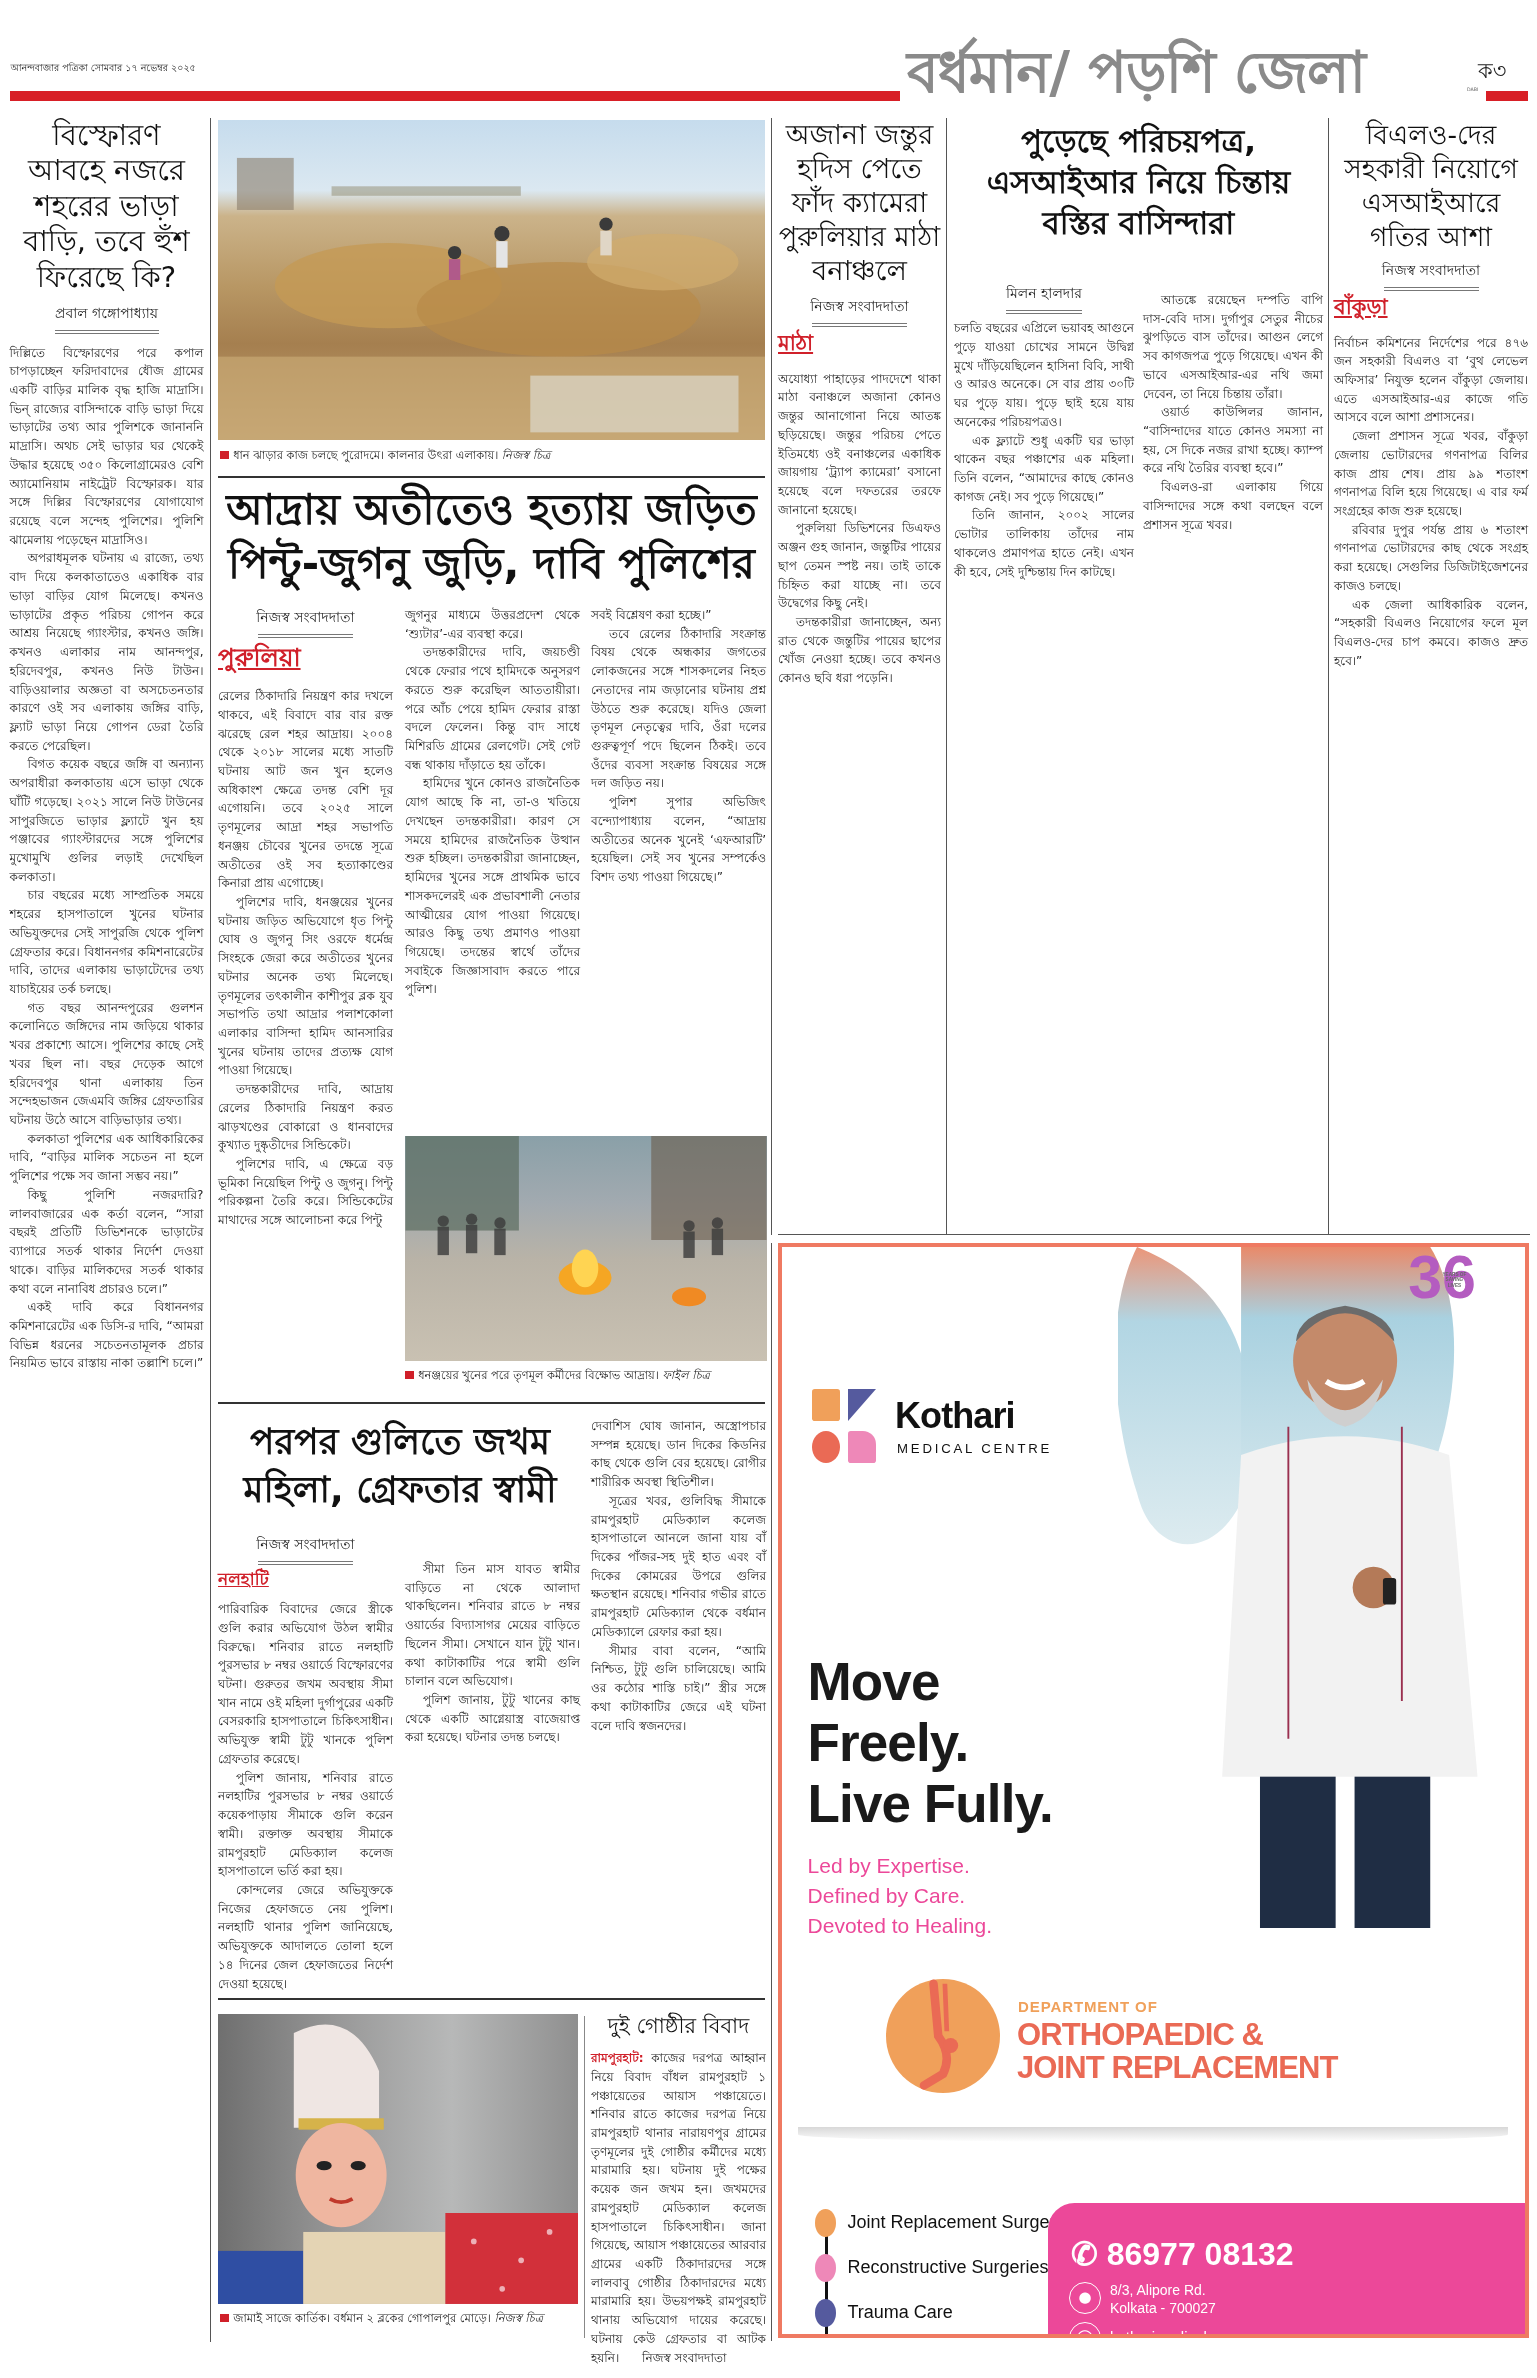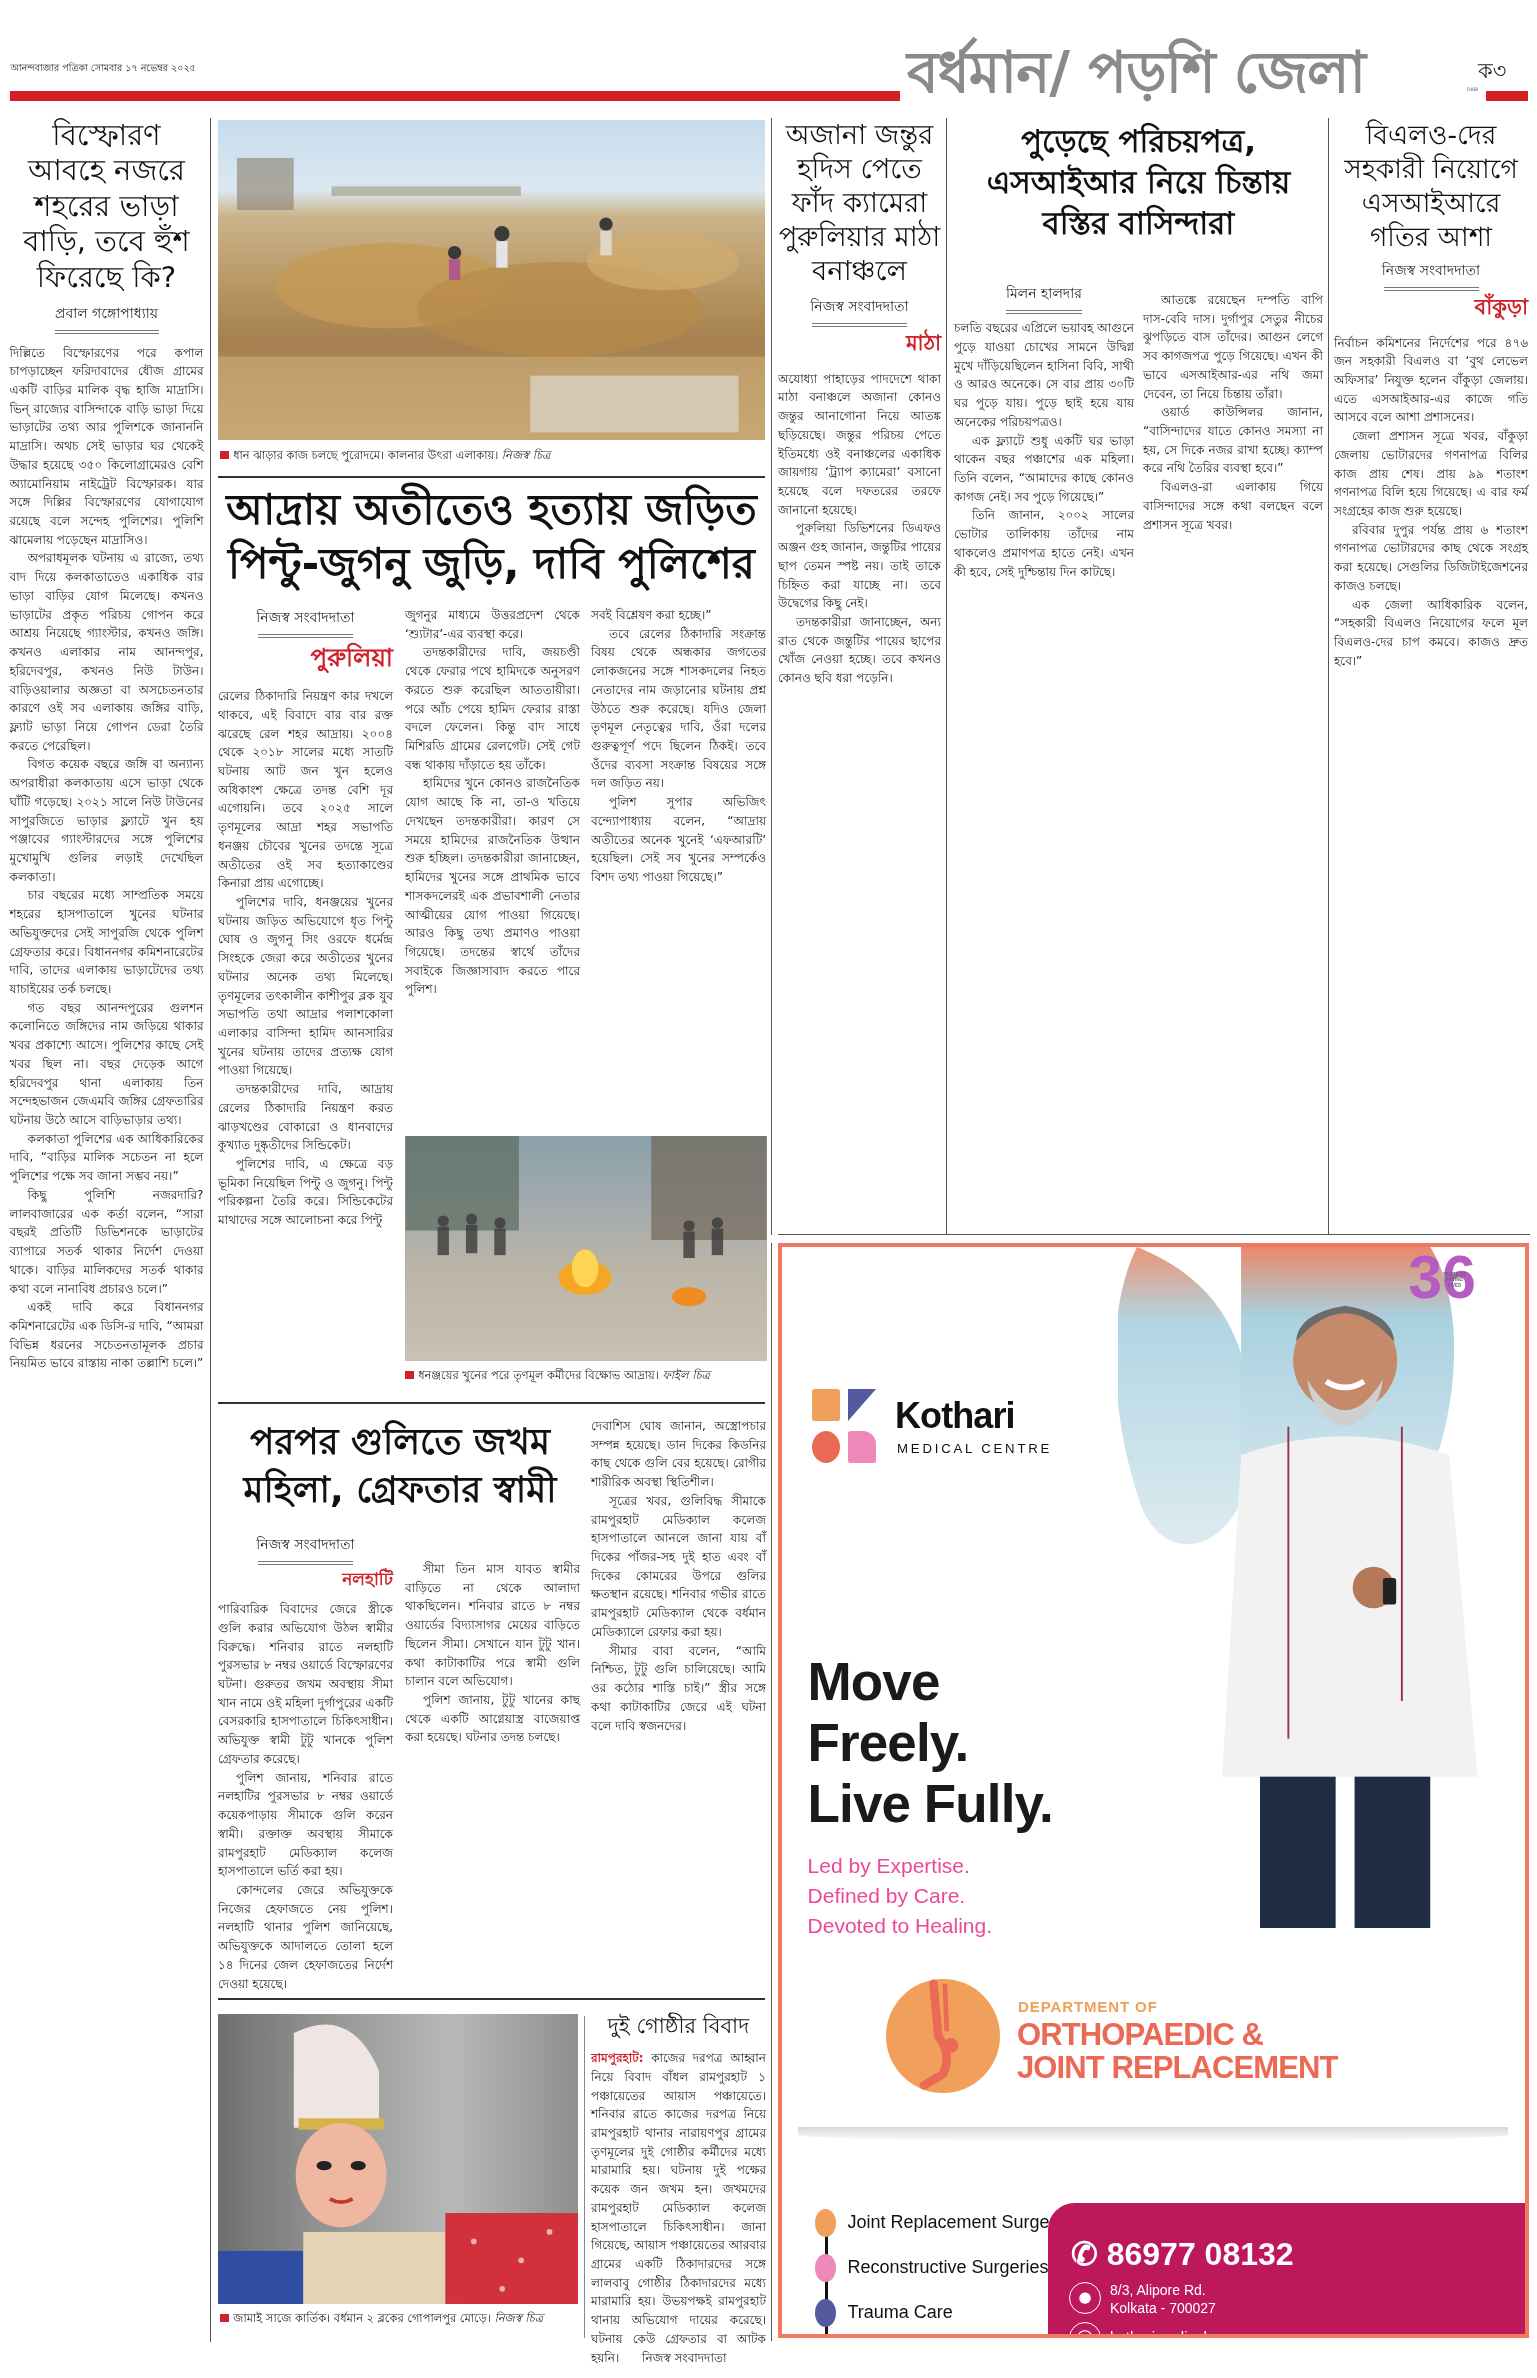--- a/index.html
+++ b/index.html
@@ -14,21 +14,21 @@
   .masthead .section-title { position: absolute; left: 907px; top: 44px; font-size: 57px; font-weight: bold; color: #8a8a8a; letter-spacing: -0.9px; line-height: 1; }
   .masthead .tiny { position: absolute; left: 1467px; top: 87px; font-size: 4.7px; color: #666; }
   .masthead .pageno { position: absolute; left: 1478px; top: 55px; font-size: 21px; color: #222; }
 
   .col-rule { position: absolute; width: 0.9px; background: #555; }
   .h-rule { position: absolute; height: 1.9px; background: #333; }
 
   .headline { font-weight: bold; color: #111; text-align: center; line-height: 1.22; }
   .byline { text-align: center; font-size: 14px; color: #222; }
   .byline-rule { height: 3.8px; border-top: 0.9px solid #777; border-bottom: 1.9px solid #777; margin: 3.8px auto 0; }
-  .dateline-red { text-align: right; color: #d0202a; font-weight: bold; }
+  .dateline-red { text-align: left; color: #d0202a; font-weight: bold; text-decoration: underline; }
 
   .body-text { font-size: 12px; line-height: 1.56; text-align: justify; color: #222; }
   .body-text p { text-indent: 1.5em; }
   .body-text p.first { text-indent: 0; }
 
   .photo { position: absolute; overflow: hidden; }
   .caption { position: absolute; font-size: 11.4px; color: #222; }
   .caption .sq { display: inline-block; width: 8.5px; height: 8.5px; background: #d0202a; margin-right: 4.7px; vertical-align: 0; }
   .caption i { font-style: italic; }
 
@@ -47,21 +47,21 @@
   .ad .dept { position: absolute; left: 104px; top: 732px; width: 530px; height: 123px; }
   .ad .dept-circle { position: absolute; left: 0; top: 0; width: 114px; height: 114px; border-radius: 50%; background: #f0a05a; }
   .ad .dept-of { position: absolute; left: 132px; top: 19px; font-family: "Liberation Sans", sans-serif; font-weight: bold; font-size: 15px; color: #f0a05a; letter-spacing: 0.9px; }
   .ad .dept-name { position: absolute; left: 131px; top: 40px; font-family: "Liberation Sans", sans-serif; font-weight: bold; font-size: 31px; line-height: 1.05; color: #ea6a55; letter-spacing: -0.9px; }
   .ad .shadow-bar { position: absolute; left: 16px; top: 880px; width: 710px; height: 15px; background: linear-gradient(#d8d8d8, #ffffff); border-radius: 0 0 50% 50%; }
   .ad .services { position: absolute; left: 33px; top: 953px; }
   .ad .svc { position: relative; height: 45px; display: flex; align-items: center; }
   .ad .svc .dot { width: 21px; height: 28px; border-radius: 50%; margin-right: 11.4px; }
   .ad .svc span { font-family: "Liberation Sans", sans-serif; font-size: 18px; color: #111; }
   .ad .svc-line { position: absolute; left: 43px; top: 977px; width: 2.8px; height: 142px; background: #111; }
-  .ad .contact { position: absolute; left: 266px; top: 956px; width: 483px; height: 151px; background: #be185d; border-radius: 26.5px 0 0 0; }
+  .ad .contact { position: absolute; left: 266px; top: 956px; width: 483px; height: 151px; background: #ec4899; border-radius: 26.5px 0 0 0; }
   .ad .phone { position: absolute; left: 23px; top: 32px; font-family: "Liberation Sans", sans-serif; font-weight: bold; font-size: 32px; color: #fff; }
   .ad .addr { position: absolute; left: 62px; top: 79px; font-family: "Liberation Sans", sans-serif; font-size: 14px; color: #fff; line-height: 1.25; }
   .ad .web { position: absolute; left: 62px; top: 125px; font-family: "Liberation Sans", sans-serif; font-size: 15px; color: #fff; }
   .ad .ico-circ { position: absolute; left: 21px; width: 32px; height: 32px; border: 1.9px solid #fff; border-radius: 50%; color: #fff; font-size: 15px; text-align: center; line-height: 28px; }
 </style>
 </head>
 <body>
 
 <div class="masthead">
   <div class="dateline">আনন্দবাজার পত্রিকা সোমবার ১৭ নভেম্বর ২০২৫</div>

